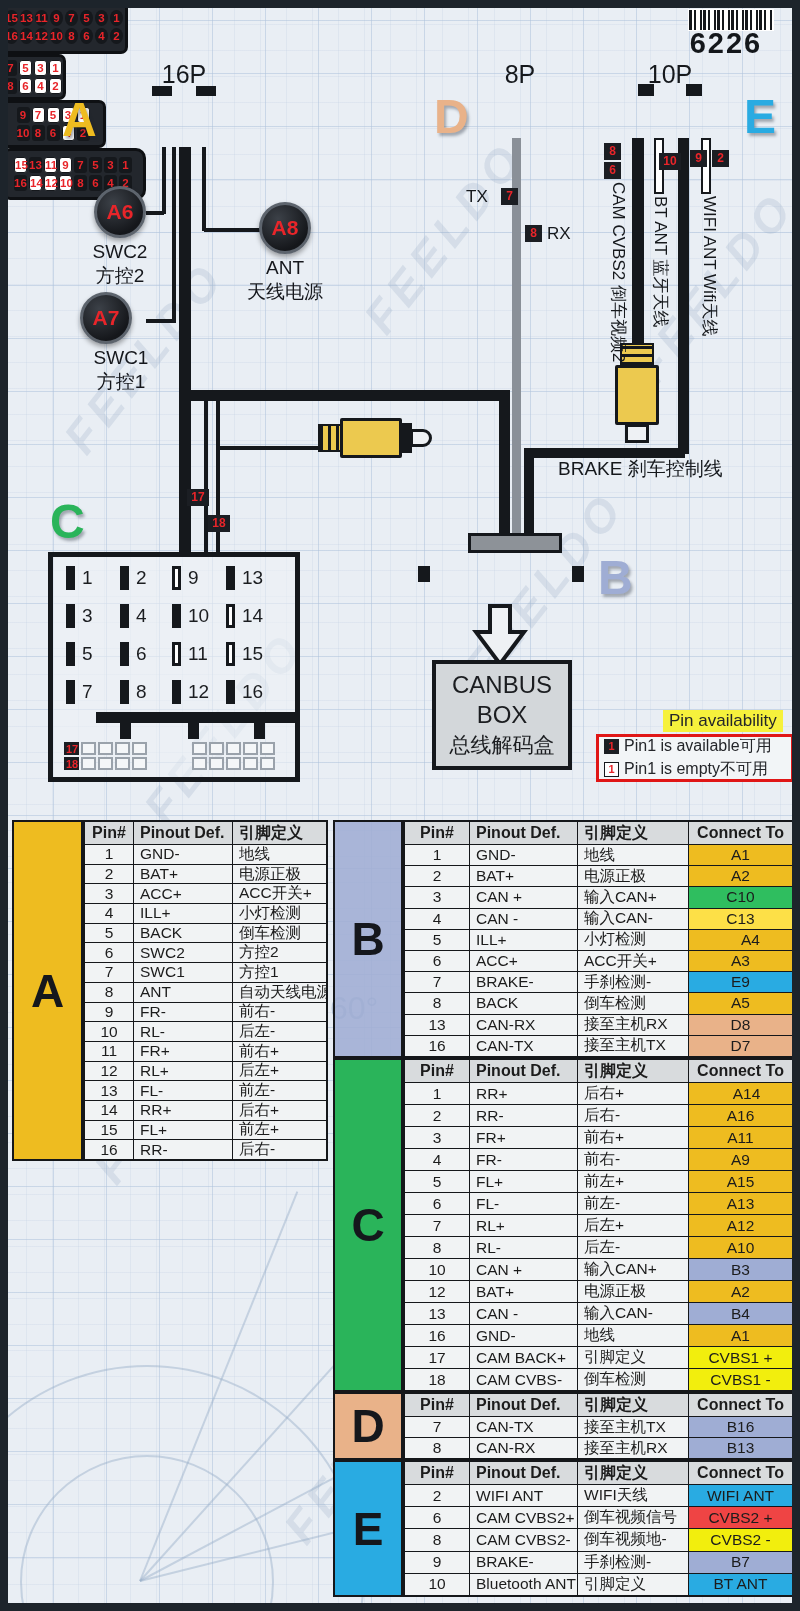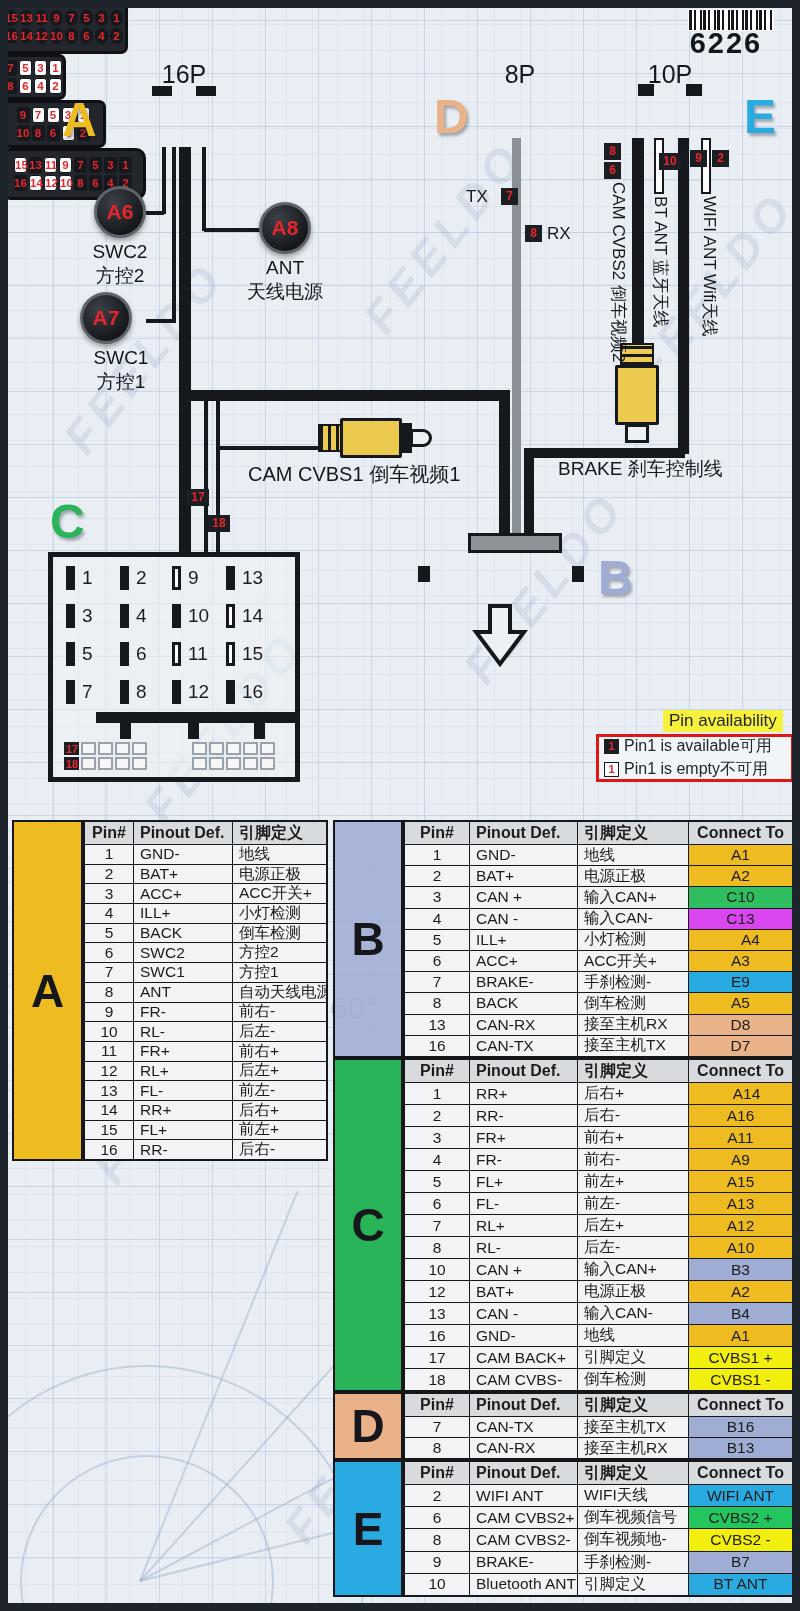--- a/index.html
+++ b/index.html
@@ -232,21 +232,20 @@
   <div class="callout" style="left:259px;top:202px;">A8</div>
   <div class="callout-label" style="left:225px;top:256px;width:120px;">
     <span>ANT</span><br>
     <span>天线电源</span>
   </div>
 
   <div class="rca-ribs-h" style="left:318px;top:424px;width:24px;height:28px;"></div>
   <div class="rca-body" style="left:340px;top:418px;width:62px;height:40px;"></div>
   <div class="rca-collar" style="left:400px;top:423px;width:12px;height:30px;"></div>
   <div class="rca-tip" style="left:410px;top:429px;width:22px;height:18px;border-radius:0 9px 9px 0;"></div>
-  <div class="hlabel" style="left:248px;top:461px;font-size:20px;">CAM CVBS1 倒车视频1</div>
 
   <div class="rca-ribs-v" style="left:620px;top:343px;width:34px;height:24px;"></div>
   <div class="rca-body" style="left:615px;top:365px;width:44px;height:60px;"></div>
   <div class="rca-tip" style="left:625px;top:424px;width:24px;height:19px;"></div>
 
   <div class="biglet" style="left:50px;top:498px;color:#2ab45a;">C</div>
   <div class="cbox" style="left:48px;top:552px;width:252px;height:230px;"></div>
   <div id="c-grid">
       <div class="cslot" style="left: 66px; top: 566px;">
         <div class="cbar"></div>
@@ -374,20 +373,25 @@
         <div class="pin">4</div>
         <div class="pin">2</div>
       </div>
     </div>
   <div class="biglet" style="left:598px;top:554px;color:#9fadd4;">B</div>
 
   <svg class="arrow-svg" style="left:468px;top:604px;" width="64" height="64" viewBox="0 0 64 64">
     <path d="M22 2 h20 v26 h14 L32 60 L8 28 h14 Z" fill="#eef1f4" stroke="#15181c" stroke-width="4"></path>
   </svg>
 
+  <div class="canbus" style="left:432px;top:660px;width:140px;height:110px;">
+    <div>CANBUS</div>
+    <div>BOX</div>
+    <div class="cn">总线解码盒</div>
+  </div>
 
   <div class="legend-title" style="left:663px;top:710px;">Pin availability</div>
   <div class="legend-box" style="left:596px;top:734px;width:198px;height:48px;">
     <div class="legend-row">
       <span class="lsample filled">1</span>
       <span>Pin1 is available可用</span>
     </div>
     <div class="legend-row">
       <span class="lsample empty">1</span>
       <span>Pin1 is empty不可用</span>
@@ -506,21 +510,21 @@
       <div class="tr" style="height: 20.2px;">
         <div class="td center" style="width: 64px;">3</div>
         <div class="td" style="width: 107px;">CAN +</div>
         <div class="td" style="width: 110px;">输入CAN+</div>
         <div class="td center" style="width: 103px; background: rgb(47, 190, 95);">C10</div>
       </div>
       <div class="tr" style="height: 20.2px;">
         <div class="td center" style="width: 64px;">4</div>
         <div class="td" style="width: 107px;">CAN -</div>
         <div class="td" style="width: 110px;">输入CAN-</div>
-        <div class="td center" style="width: 103px; background: #d946ef;">C13</div>
+        <div class="td center" style="width: 103px; background: #fde047;">C13</div>
       </div>
       <div class="tr" style="height: 20.2px;">
         <div class="td center" style="width: 64px;">5</div>
         <div class="td" style="width: 107px;">ILL+</div>
         <div class="td" style="width: 110px;">小灯检测</div>
         <div class="td center" style="width: 123px; background: rgb(238, 188, 32);">A4</div>
       </div>
       <div class="tr" style="height: 20.2px;">
         <div class="td center" style="width: 64px;">6</div>
         <div class="td" style="width: 107px;">ACC+</div>
@@ -680,21 +684,21 @@
       <div class="tr" style="height: 21.2px;">
         <div class="td center" style="width: 64px;">2</div>
         <div class="td" style="width: 107px;">WIFI ANT</div>
         <div class="td" style="width: 110px;">WIFI天线</div>
         <div class="td center" style="width: 103px; background: rgb(41, 171, 226);">WIFI ANT</div>
       </div>
       <div class="tr" style="height: 21.2px;">
         <div class="td center" style="width: 64px;">6</div>
         <div class="td" style="width: 107px;">CAM CVBS2+</div>
         <div class="td" style="width: 110px;">倒车视频信号</div>
-        <div class="td center" style="width: 103px; background: #22c55e;">CVBS2 +</div>
+        <div class="td center" style="width: 103px; background: #ef4444;">CVBS2 +</div>
       </div>
       <div class="tr" style="height: 21.2px;">
         <div class="td center" style="width: 64px;">8</div>
         <div class="td" style="width: 107px;">CAM CVBS2-</div>
         <div class="td" style="width: 110px;">倒车视频地-</div>
         <div class="td center" style="width: 103px; background: rgb(242, 238, 13);">CVBS2 -</div>
       </div>
       <div class="tr" style="height: 21.2px;">
         <div class="td center" style="width: 64px;">9</div>
         <div class="td" style="width: 107px;">BRAKE-</div>

